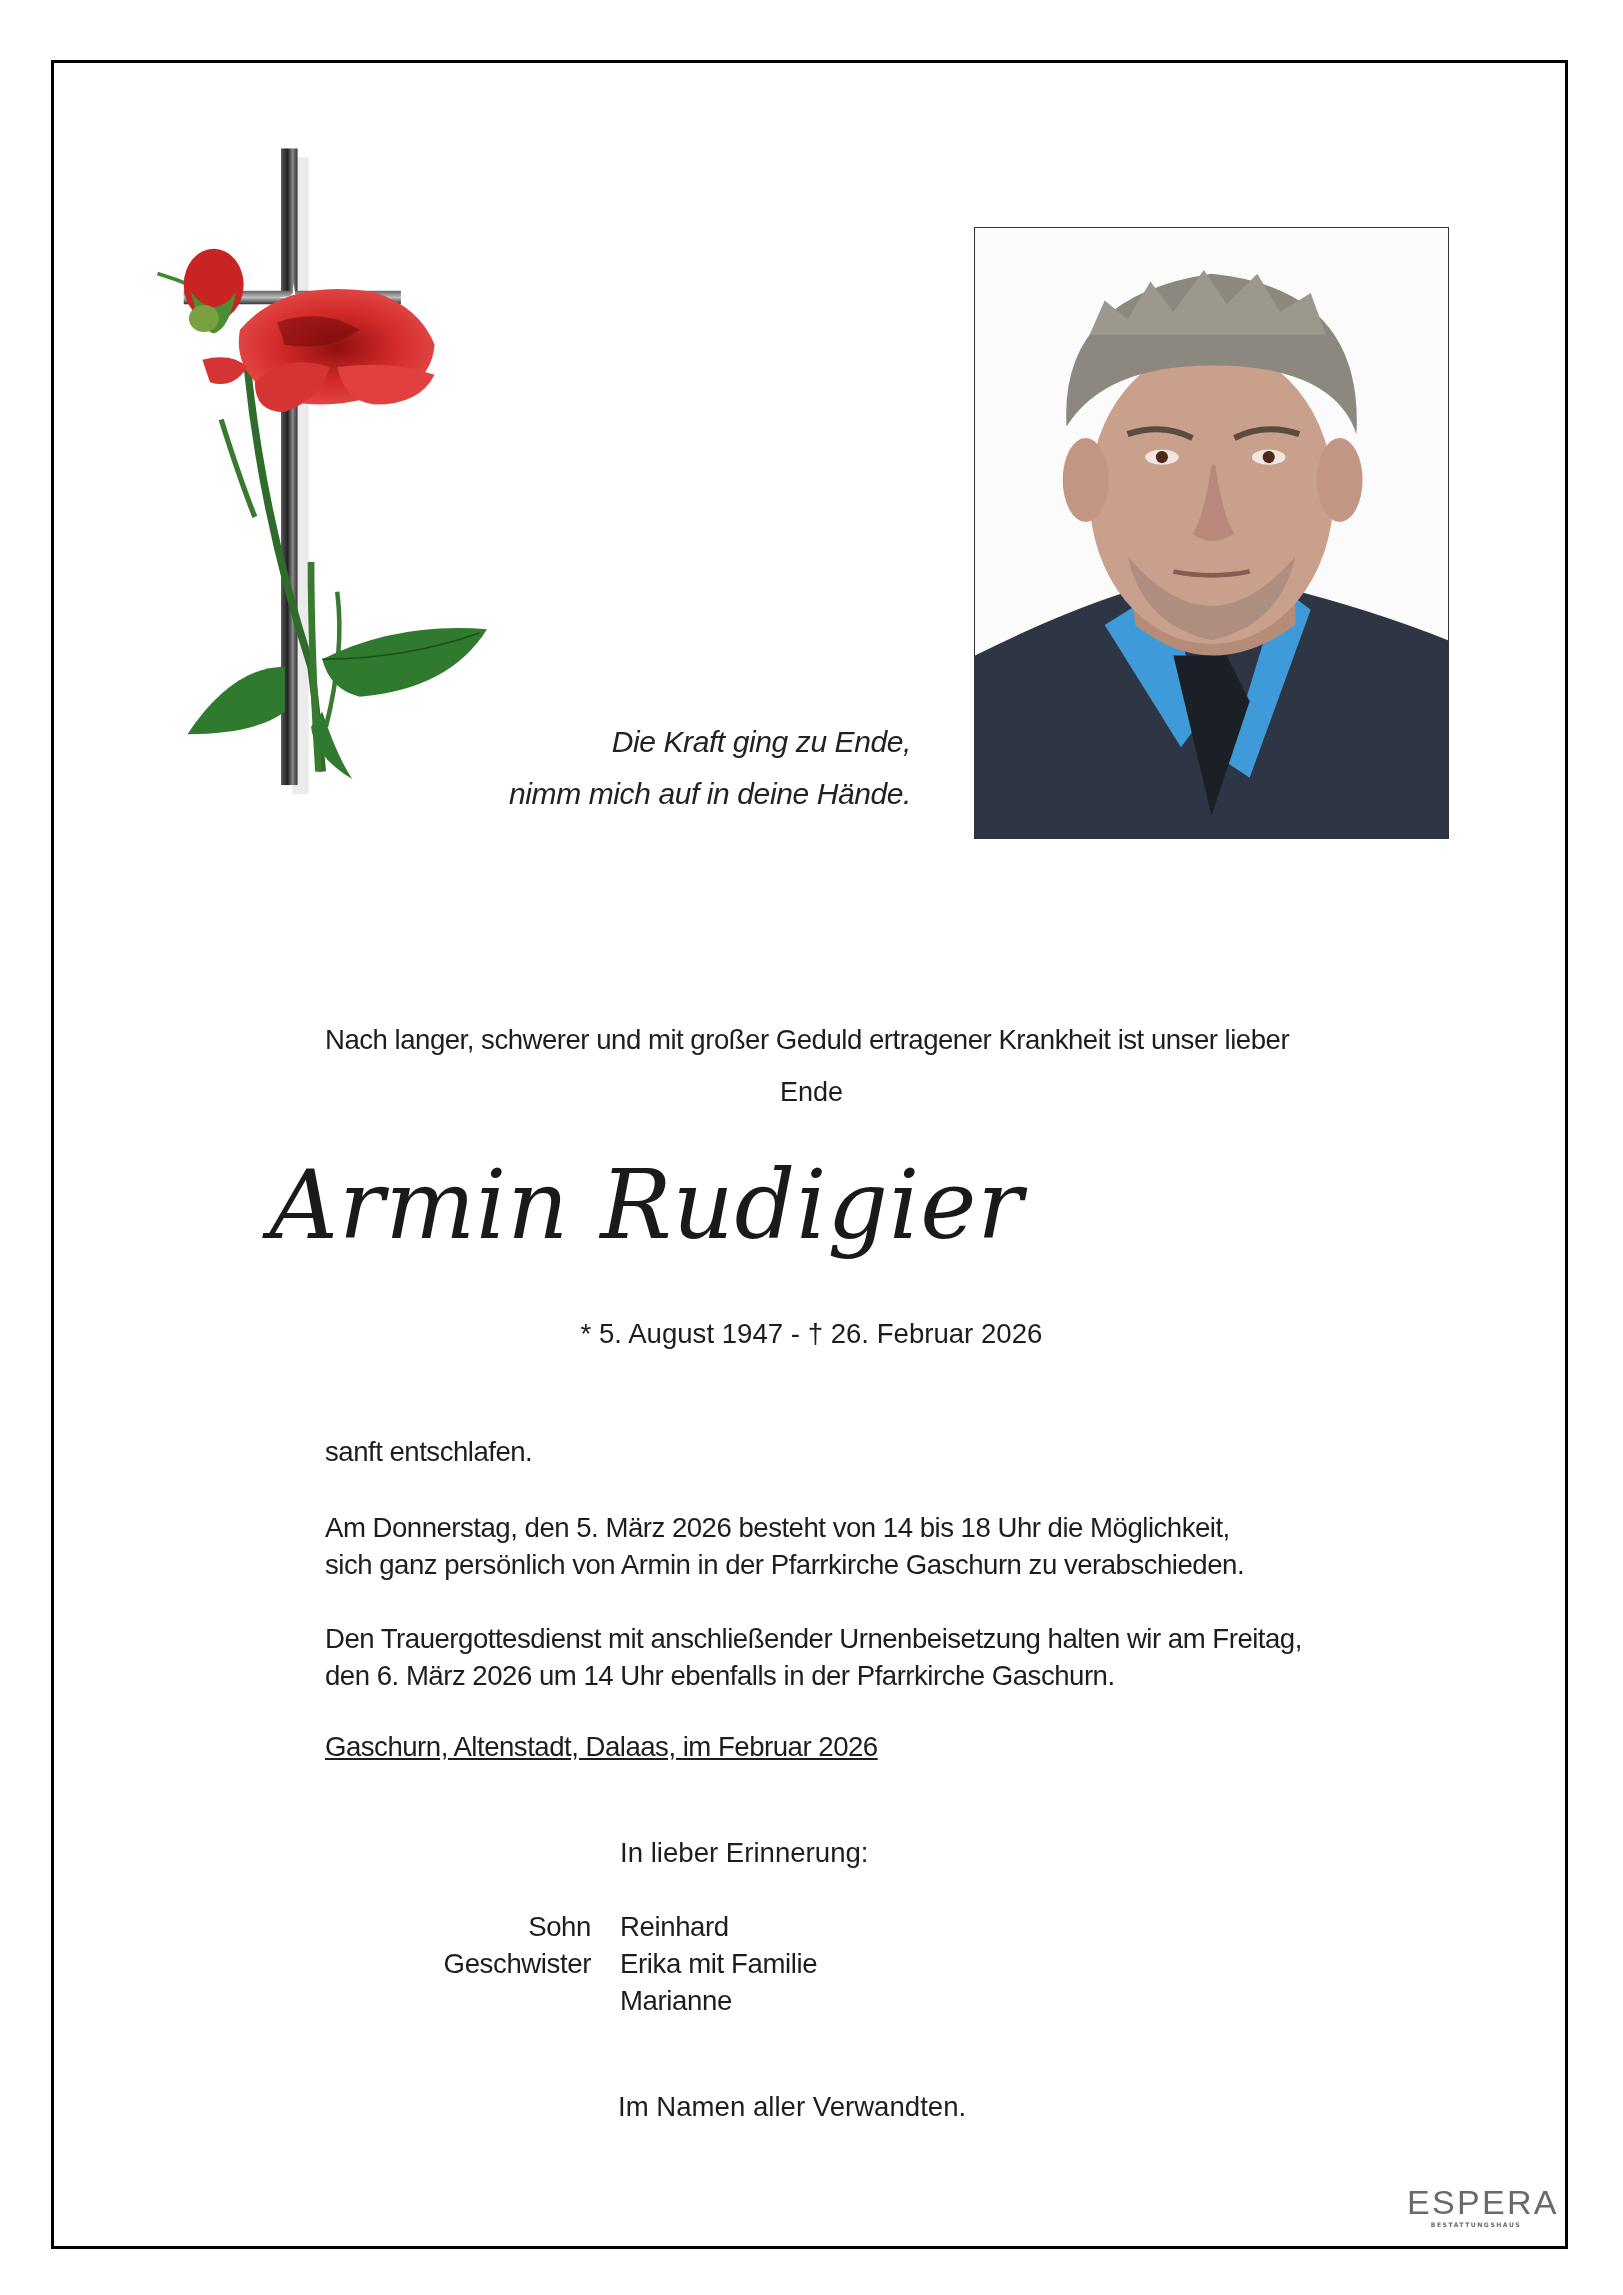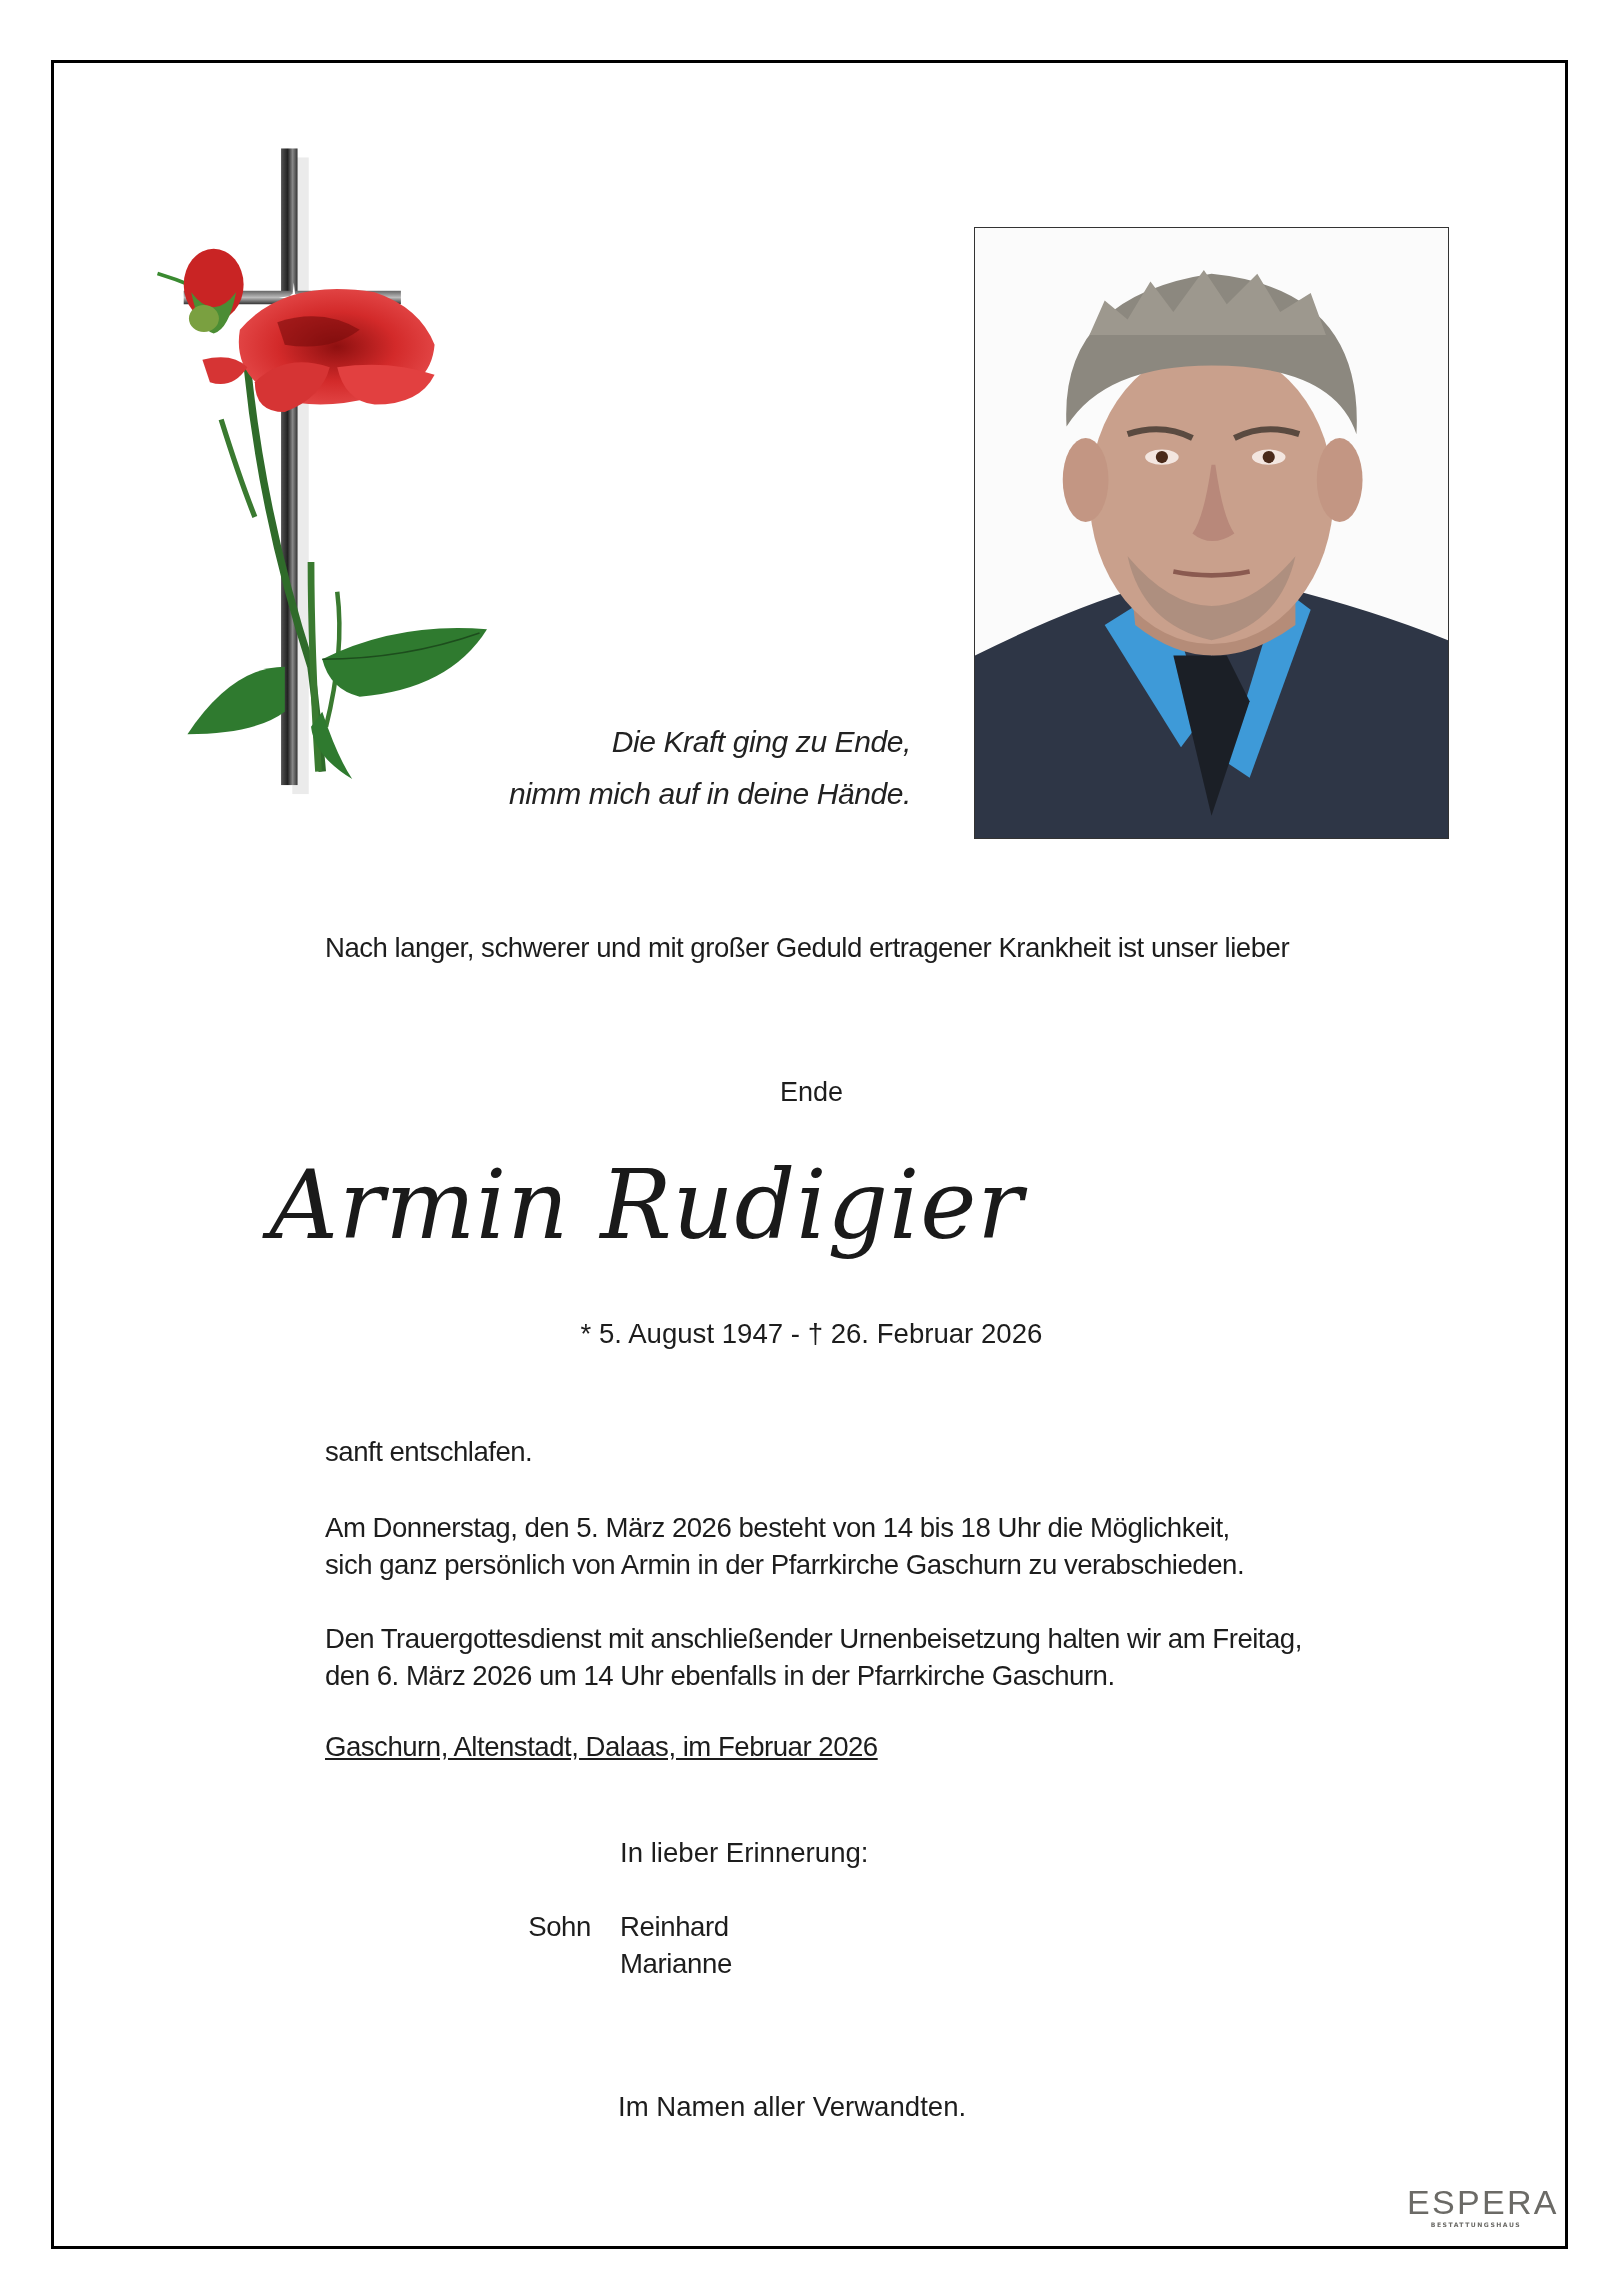--- a/index.html
+++ b/index.html
@@ -16,21 +16,21 @@
 
   
   .verse { left:429px; top:716px; width:482px; text-align:right; font-style:italic;
            font-size:30px; line-height:52px; letter-spacing:-0.4px; color:#222; }
 
   
   .photo { left:974px; top:227px; width:475px; height:612px; box-sizing:border-box;
            border:1.5px solid #333; background:#fff; overflow:hidden; }
   .photo svg { width:100%; height:100%; display:block; }
 
-  .intro { left:325px; top:929px; }
+  .intro { left:325px; top:1021px; }
   .herr { left:0; top:1077px; width:1623px; text-align:center; font-size:27px; }
   .name { left:0; top:1148px; width:1293px; text-align:center;
           font-family:"DejaVu Serif", "Liberation Serif", serif; font-style:italic;
           font-size:95px; line-height:115px; letter-spacing:0.8px; color:#1a1a1a; }
   .dates { left:0; top:1318px; width:1623px; text-align:center; font-size:27.6px; }
   .p1 { left:325px; top:1433px; }
   .p2 { left:325px; top:1509px; }
   .p3 { left:325px; top:1620px; }
   .p4 { left:325px; top:1728px;text-decoration:underline; }
 
@@ -163,20 +163,24 @@
 <div class="abs body-text p4">Gaschurn, Altenstadt, Dalaas, im Februar 2026</div>
 
 <div class="abs memory-head">In lieber Erinnerung:</div>
 
 <div class="abs mourners">
   <div class="mourner-row">
     <span class="m-rel">Sohn</span>
     <span class="m-name">Reinhard</span>
   </div>
   <div class="mourner-row">
+    <span class="m-rel">Geschwister</span>
+    <span class="m-name">Erika mit Familie</span>
+  </div>
+  <div class="mourner-row">
     <span class="m-rel"></span>
     <span class="m-name">Marianne</span>
   </div>
 </div>
 
 <div class="abs closing">Im Namen aller Verwandten.</div>
 
 <div class="abs logo">
   <div class="logo-main">ESPERA</div>
   <div class="logo-sub">BESTATTUNGSHAUS</div>

